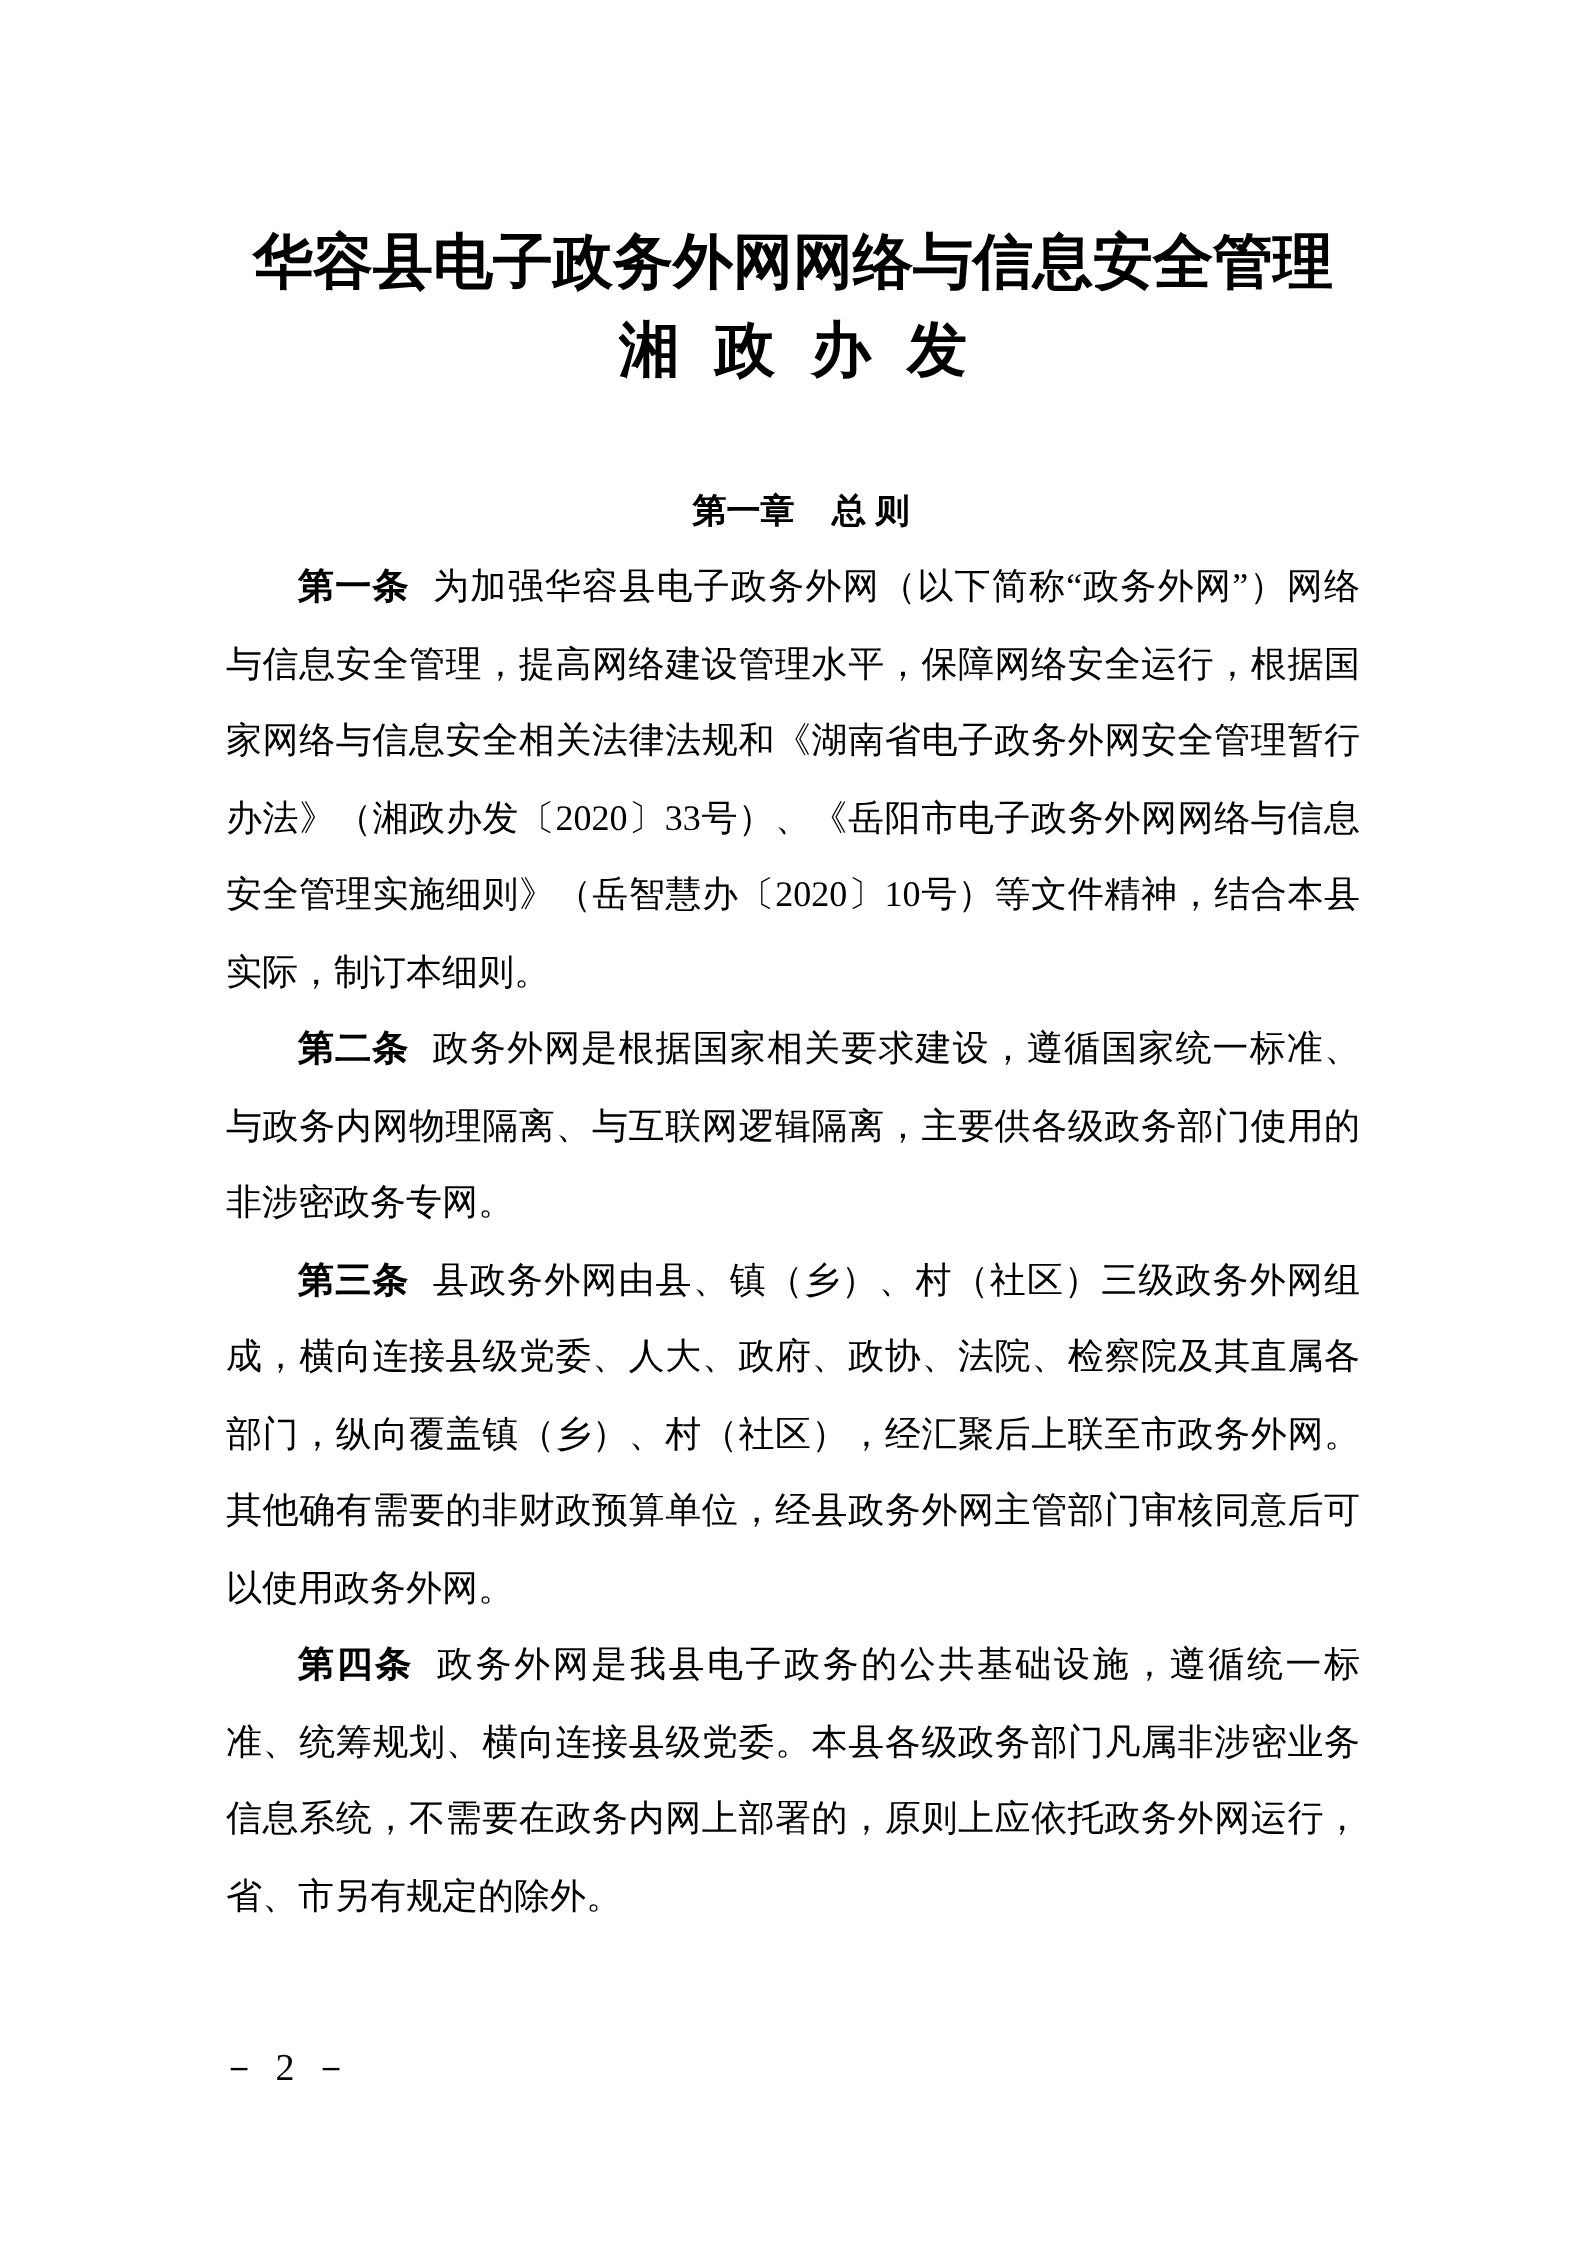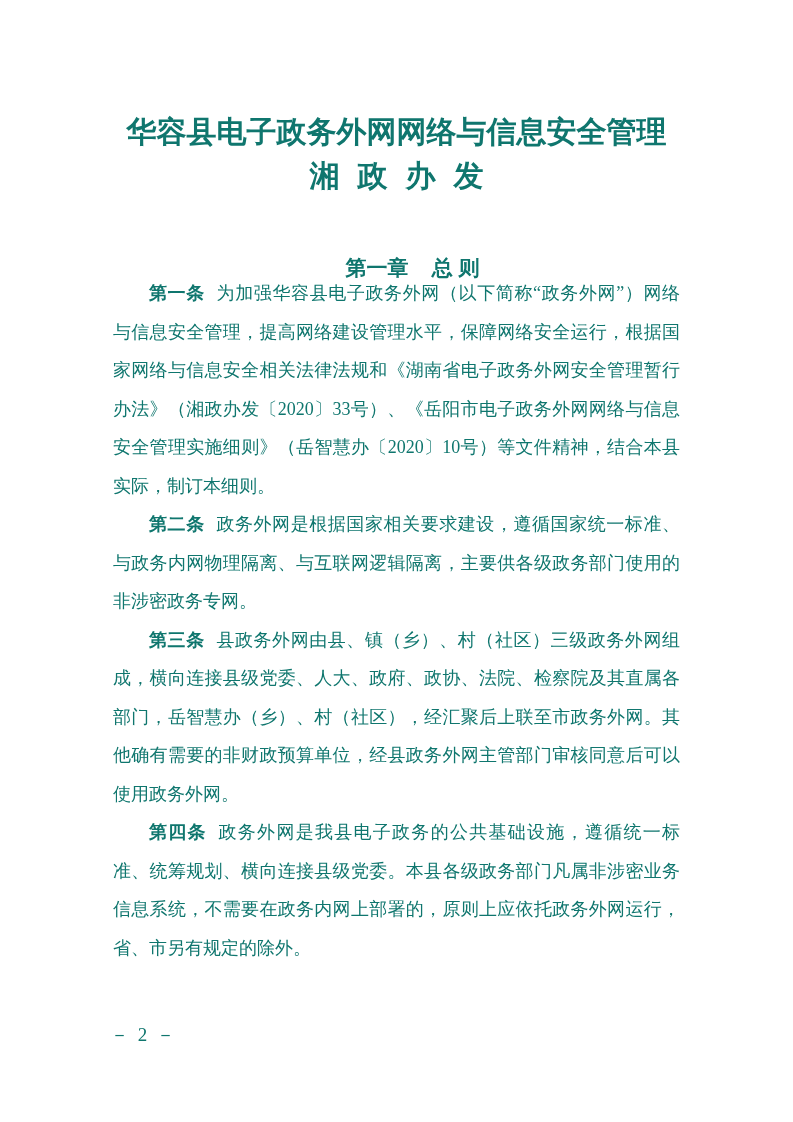--- a/index.html
+++ b/index.html
@@ -5,21 +5,21 @@
   html, body {
     margin: 0;
     padding: 0;
     background: #ffffff;
   }
   .page {
     position: relative;
     width: 793px;
     height: 1122px;
     background: #ffffff;
-    color: #0f766e;
+    color: #000000;
     font-family: "Liberation Serif", serif;
     overflow: hidden;
   }
   .doc-title {
     position: absolute;
     top: 110px;
     left: 113px;
     width: 567px;
     margin: 0;
     text-align: center;
@@ -33,23 +33,23 @@
   }
   .title-l2 {
     letter-spacing: 0.6em;
     text-indent: 0.6em;
   }
   .chapter {
     position: absolute;
     top: 239px;
     left: 113px;
     width: 567px;
-    margin: 16px;
+    margin: 4px;
     text-align: center;
-    font-size: 21px;
+    font-size: 17px;
     line-height: 26px;
     font-weight: bold;
     font-family: "Liberation Sans", sans-serif;
   }
   .chapter-name {
     margin-left: 1.1em;
   }
   .doc-body {
     position: absolute;
     top: 274px;
@@ -93,21 +93,21 @@
   </h2>
 
   <div class="doc-body">
     <p class="article">
       <span class="article-num">第一条</span><span class="article-text">为加强华容县电子政务外网（以下简称“政务外网”）网络与信息安全管理，提高网络建设管理水平，保障网络安全运行，根据国家网络与信息安全相关法律法规和《湖南省电子政务外网安全管理暂行办法》（湘政办发〔2020〕33号）、《岳阳市电子政务外网网络与信息安全管理实施细则》（岳智慧办〔2020〕10号）等文件精神，结合本县实际，制订本细则。</span>
     </p>
     <p class="article">
       <span class="article-num">第二条</span><span class="article-text">政务外网是根据国家相关要求建设，遵循国家统一标准、与政务内网物理隔离、与互联网逻辑隔离，主要供各级政务部门使用的非涉密政务专网。</span>
     </p>
     <p class="article">
-      <span class="article-num">第三条</span><span class="article-text">县政务外网由县、镇（乡）、村（社区）三级政务外网组成，横向连接县级党委、人大、政府、政协、法院、检察院及其直属各部门，岳智慧办（乡）、村（社区），经汇聚后上联至市政务外网。其他确有需要的非财政预算单位，经县政务外网主管部门审核同意后可以使用政务外网。</span>
+      <span class="article-num">第三条</span><span class="article-text">县政务外网由县、镇（乡）、村（社区）三级政务外网组成，横向连接县级党委、人大、政府、政协、法院、检察院及其直属各部门，纵向覆盖镇（乡）、村（社区），经汇聚后上联至市政务外网。其他确有需要的非财政预算单位，经县政务外网主管部门审核同意后可以使用政务外网。</span>
     </p>
     <p class="article">
       <span class="article-num">第四条</span><span class="article-text">政务外网是我县电子政务的公共基础设施，遵循统一标准、统筹规划、横向连接县级党委。本县各级政务部门凡属非涉密业务信息系统，不需要在政务内网上部署的，原则上应依托政务外网运行，省、市另有规定的除外。</span>
     </p>
   </div>
 
   <div class="page-footer">
     <span>－ 2 －</span>
   </div>
 

